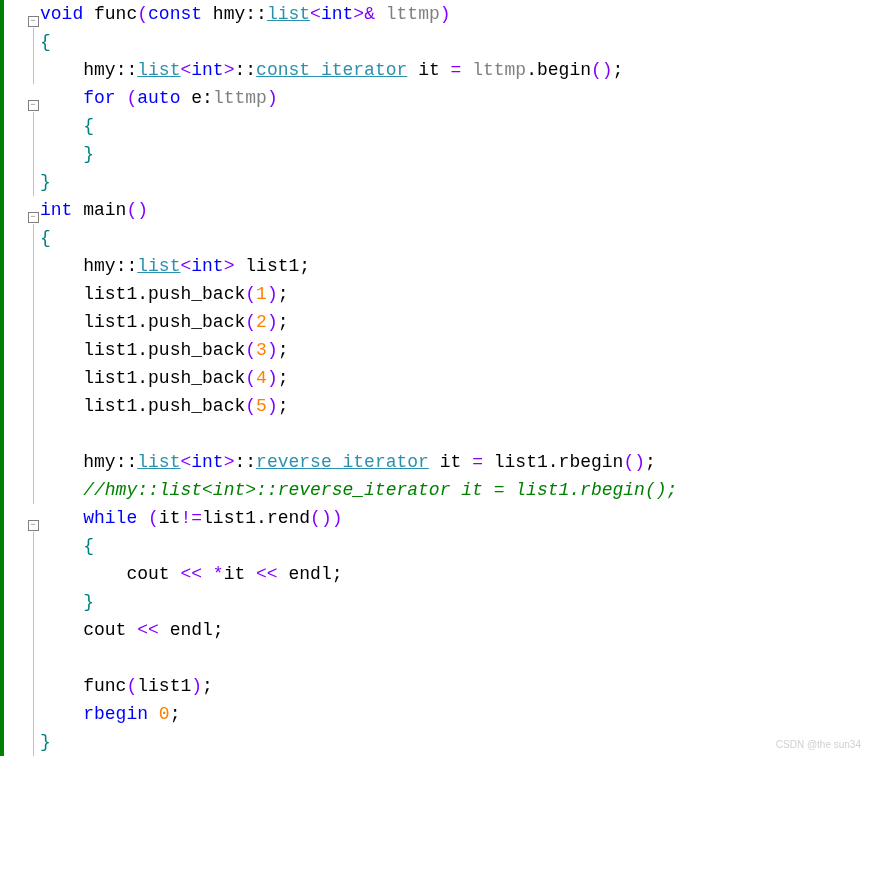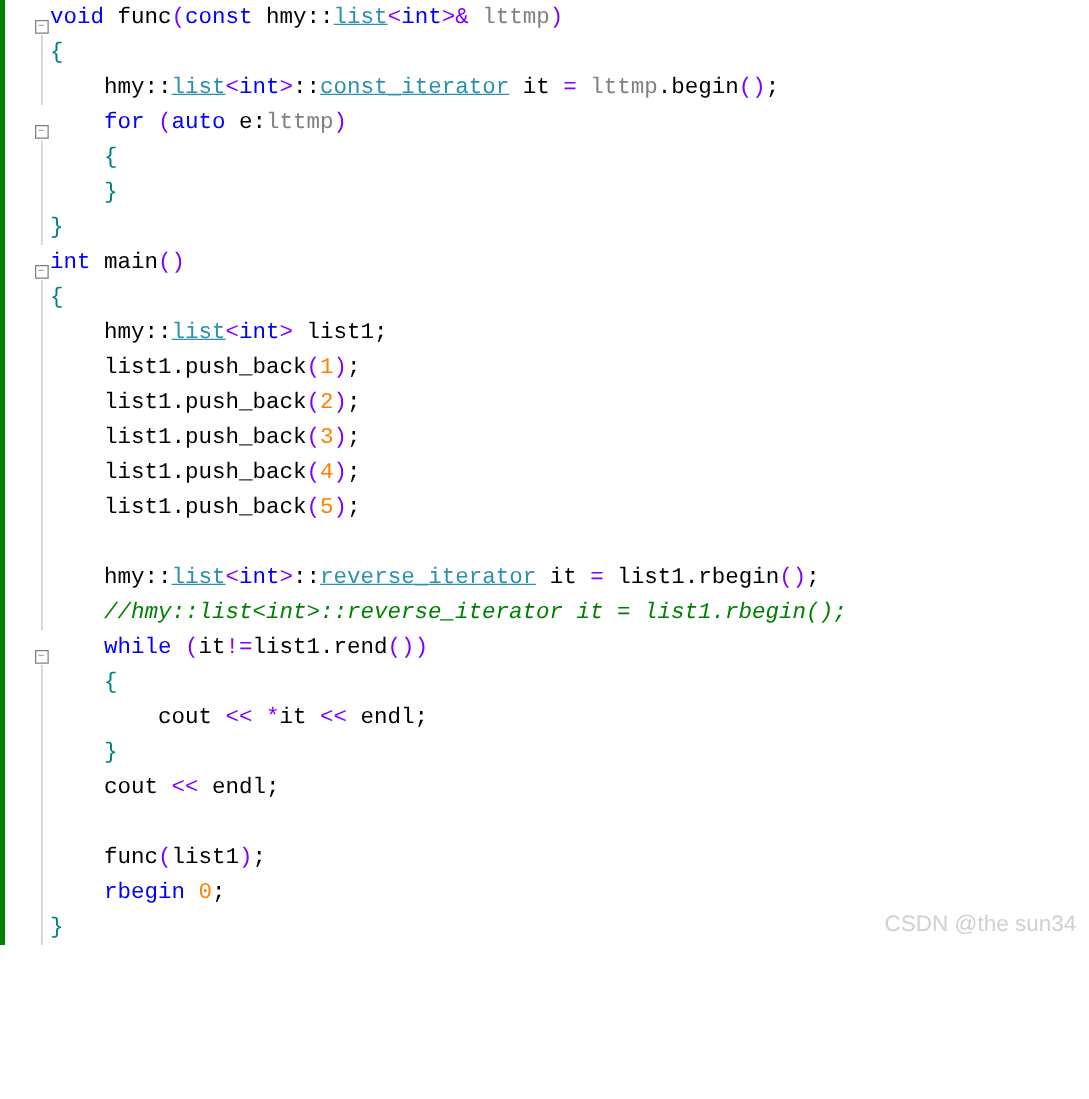--- a/index.html
+++ b/index.html
@@ -47,21 +47,21 @@
 .var { color: #808080; text-align: center; }
 .comment { color: #008000; font-style: italic; }
 .brace { color: #008080; }
 .amp { color: #8000ff; }
 .scope { color: #000000; }
 .watermark {
   position: absolute;
   bottom: 6px;
   right: 10px;
   color: #d0d0d0;
-  font-size: 18px;
+  font-size: 10px;
   font-family: Arial, sans-serif;
 }
 .row { display: flex; height: 28px; }
 .gcell { width: 14px; display:flex; align-items:center; justify-content:center; }
 .vline { width:1px; background:#c0c0c0; height:28px; margin:0 auto; }
 </style>
 </head>
 <body>
 
 <div class="editor">

